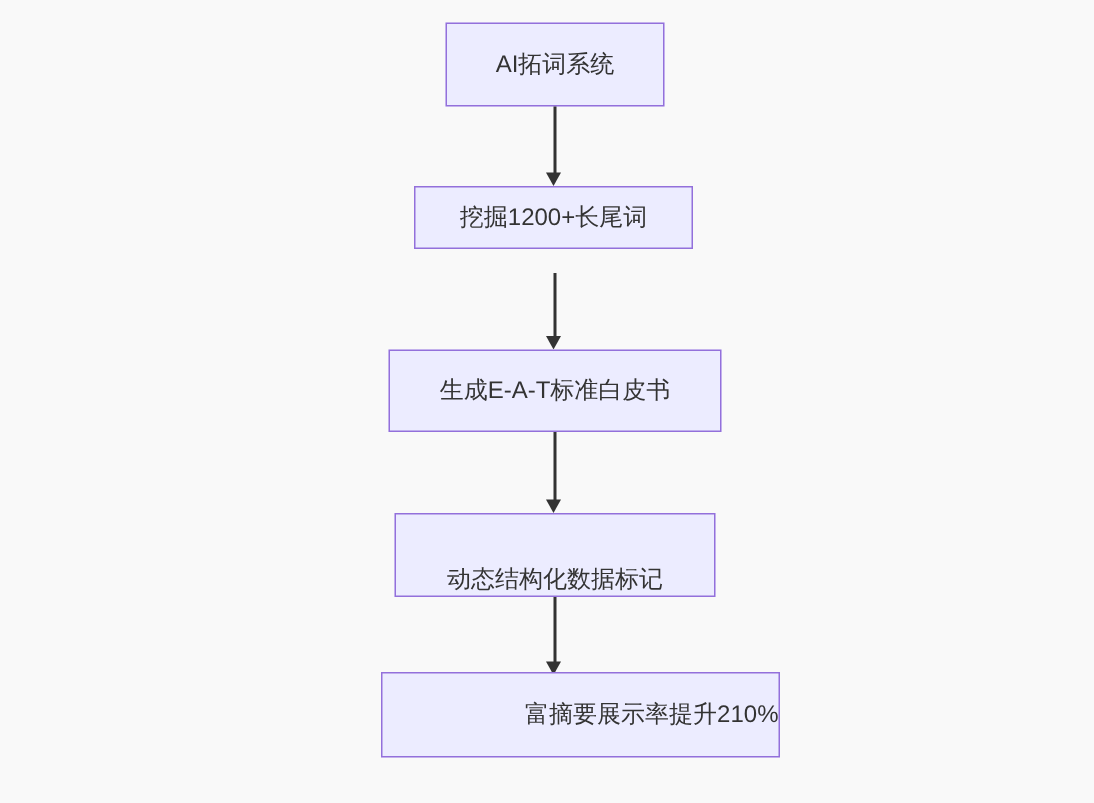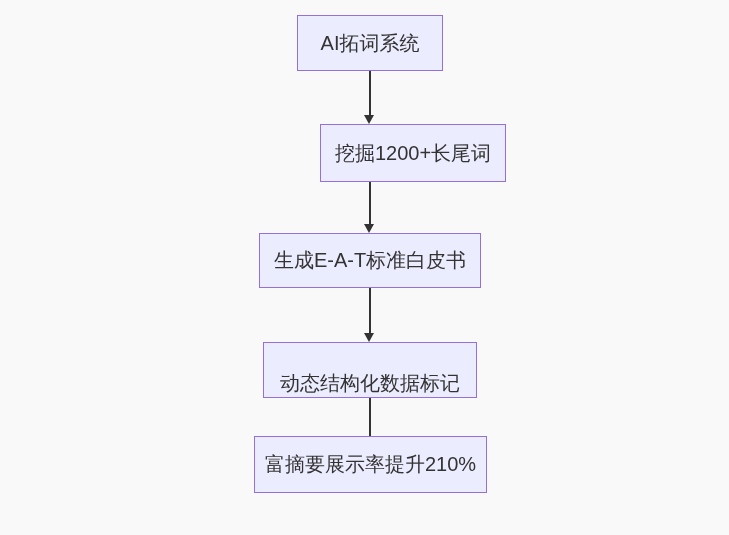--- a/index.html
+++ b/index.html
@@ -18,29 +18,29 @@
   }
   .node {
     position: absolute;
     box-sizing: border-box;
     background: #ECECFF;
     border: 1px solid #9370DB;
     display: flex;
     align-items: center;
     justify-content: center;
     color: #333333;
-    font-size: 20px;
+    font-size: 16px;
     text-align: center;
     white-space: nowrap;
   }
   .node-0 { left: 297px; top: 15px;  width: 146px; height: 56px; }
-  .node-1 { left: 276px; top: 124px; width: 186px; height: 58px; margin-left: 44px; }
+  .node-1 { left: 276px; top: 124px; width: 186px; height: 42px; }
   .node-2 { left: 259px; top: 233px; width: 222px; height: 55px; }
   .node-3 { left: 263px; top: 342px; width: 214px; height: 56px; align-items: flex-end; }
-  .node-4 { left: 254px; top: 436px; width: 233px; height: 57px; }
+  .node-4 { left: 254px; top: 448px; width: 266px; height: 57px; justify-content: flex-end; }
 
   .arrow {
     position: absolute;
     left: 364px;
     width: 11px;
   }
   .arrow-0 { top: 71px;  height: 53px; }
   .arrow-1 { top: 182px; height: 51px; }
   .arrow-2 { top: 288px; height: 54px; }
   .arrow-3 { top: 398px; height: 52px; }

